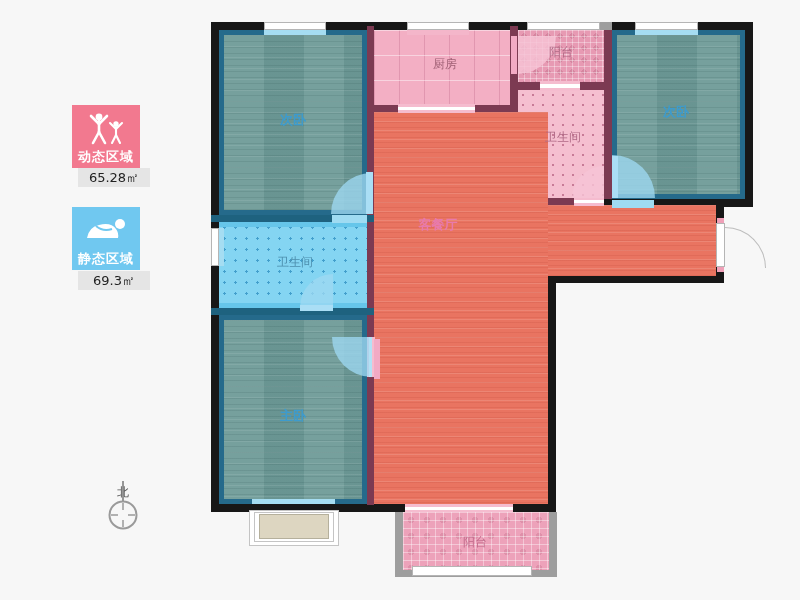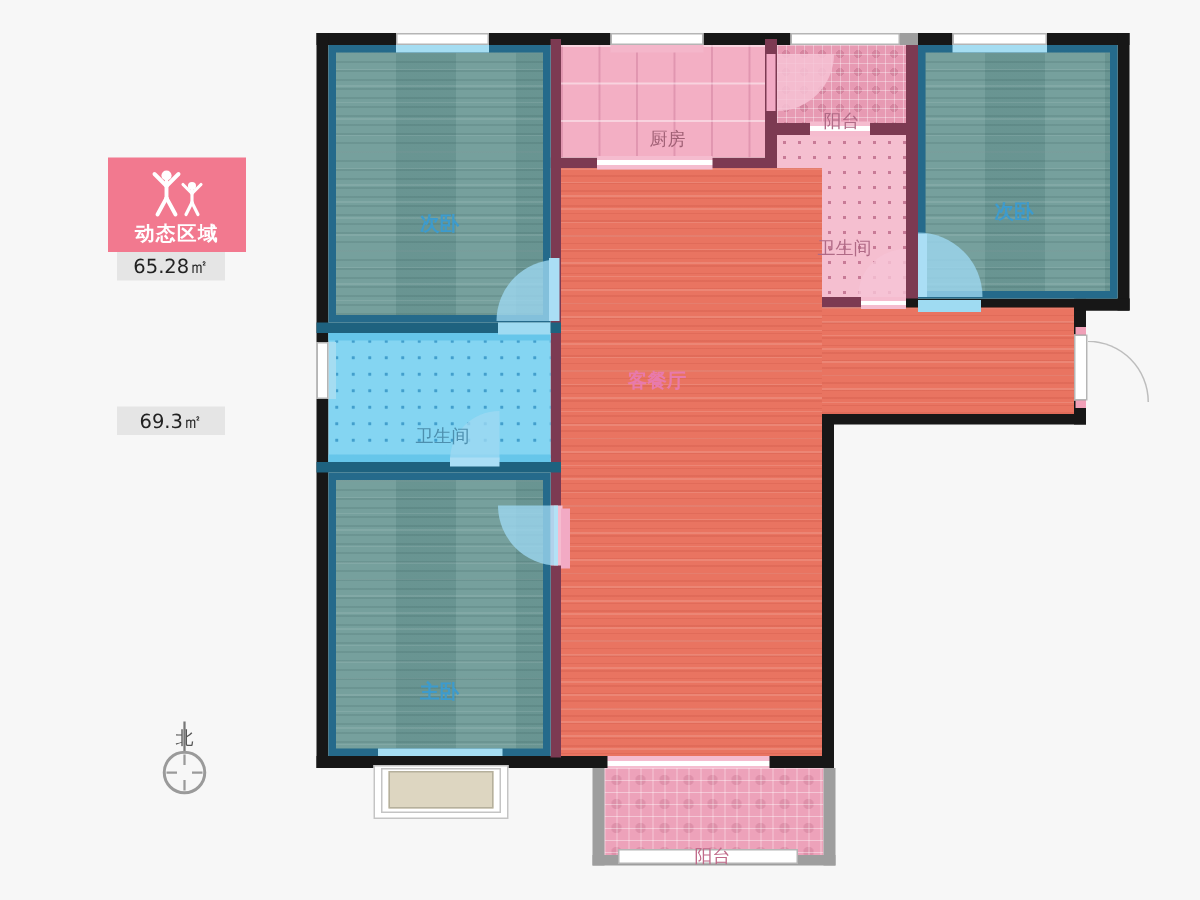--- a/index.html
+++ b/index.html
@@ -55,29 +55,29 @@
   .sill-pink{position:absolute;background:#f4b6ca;}
   .open-pink{position:absolute;background:linear-gradient(180deg,#f5bccf 0 30%,#ffffff 30% 65%,#f5bccf 65% 100%);}
   .open-pink-v{position:absolute;background:linear-gradient(90deg,#f5bccf 0 30%,#ffffff 30% 65%,#f5bccf 65% 100%);}
   .open-blue{position:absolute;background:#9fdbf2;}
   .arc{position:absolute;}
   .arc-blue{background:rgba(158,217,242,0.78);}
   .arc-pink{background:rgba(246,195,214,0.82);}
   .slab-blue{position:absolute;background:#aadef5;}
   .slab-pink{position:absolute;background:#f2aac4;}
   .grey{position:absolute;background:#9e9e9e;}
-  .rlabel{position:absolute;transform:translate(-50%,-50%);font-size:13px;white-space:nowrap;margin-top:29px;}
+  .rlabel{position:absolute;transform:translate(-50%,-50%);font-size:13px;white-space:nowrap;}
   .lbl-blue{color:#3d9bcd;font-weight:bold;}
   .lbl-kitchen{color:#a06075;}
   .lbl-pinkroom{color:#b06a86;}
   .lbl-living{color:#e87aab;font-weight:bold;}
   .lbl-bathblue{color:#4d8fae;}
   .lbl-balc{color:#c06a8a;}
   
-  .legend-box{position:absolute;width:92px;height:63px;display:flex;flex-direction:column;
+  .legend-box{position:absolute;width:68px;height:63px;display:flex;flex-direction:column;
     align-items:center;justify-content:flex-end;padding-bottom:5px;box-sizing:border-box;}
   .legend-box .txt{color:#ffffff;font-size:13px;font-weight:bold;letter-spacing:1px;line-height:1;}
   .legend-box svg{position:absolute;top:7px;left:50%;transform:translateX(-50%);}
   .legend-strip{position:absolute;width:72px;height:19px;background:#e5e5e5;
     display:flex;align-items:center;justify-content:center;font-size:13px;color:#222222;}
 </style>
 </head>
 <body>
 
 <div class="stage">
@@ -100,20 +100,28 @@
         <path d="M32 23 L28 31"></path>
           <path d="M32 23 L36 31"></path>
       </g>
     </svg>
     <span class="txt">动态区域</span>
   </div>
   <div class="legend-strip" style="left:78px;top:168px;">
     <span>65.28㎡</span>
   </div>
 
+  <div class="legend-box" style="left:72px;top:207px;background:#70c8f0;">
+    <svg width="46" height="30" viewBox="0 0 46 30">
+      <circle cx="37" cy="10" r="5" fill="#ffffff"></circle>
+      <path d="M4 24 Q6 13 16 11 Q28 8 33 15 Q36 19 35 24 Z" fill="#ffffff"></path>
+      <path d="M13 12 Q20 18 29 15" stroke="#70c8f0" stroke-width="2" fill="none"></path>
+    </svg>
+    <span class="txt">静态区域</span>
+  </div>
   <div class="legend-strip" style="left:78px;top:271px;">
     <span>69.3㎡</span>
   </div>
 
   <div class="wall" style="left:211px;top:22px;width:542px;height:8px;"></div>
   <div class="wall" style="left:211px;top:22px;width:8px;height:490px;"></div>
   <div class="wall" style="left:745px;top:22px;width:8px;height:185px;"></div>
   <div class="wall" style="left:717px;top:199px;width:36px;height:8px;"></div>
   <div class="wall" style="left:716px;top:199px;width:8px;height:84px;"></div>
   <div class="wall" style="left:548px;top:276px;width:176px;height:7px;"></div>
@@ -190,21 +198,21 @@
   <div class="abs" style="left:254px;top:512px;width:80px;height:30px;background:#ffffff;border:1px solid #c4c4c4;box-sizing:border-box;"></div>
   <div class="abs" style="left:259px;top:514px;width:70px;height:25px;background:#ddd6c1;border:1px solid #b5b09c;box-sizing:border-box;"></div>
 
   <span class="rlabel lbl-blue" style="left:293px;top:120px;">次卧</span>
   <span class="rlabel lbl-kitchen" style="left:445px;top:64px;font-size:12px;">厨房</span>
   <span class="rlabel lbl-pinkroom" style="left:561px;top:52px;font-size:12px;">阳台</span>
   <span class="rlabel lbl-pinkroom" style="left:563px;top:137px;font-size:12px;">卫生间</span>
   <span class="rlabel lbl-blue" style="left:676px;top:112px;">次卧</span>
   <span class="rlabel lbl-living" style="left:438px;top:225px;">客餐厅</span>
   <span class="rlabel lbl-bathblue" style="left:295px;top:262px;font-size:12px;">卫生间</span>
-  <span class="rlabel lbl-blue" style="left:293px;top:432px;">主卧</span>
+  <span class="rlabel lbl-blue" style="left:293px;top:416px;">主卧</span>
   <span class="rlabel lbl-balc" style="left:475px;top:542px;font-size:12px;">阳台</span>
 
   <svg class="abs" style="left:103px;top:478px;" width="40" height="56" viewBox="0 0 40 56">
     <line x1="20" y1="3" x2="20" y2="23" stroke="#777777" stroke-width="1.5"></line>
     <text x="20" y="18" text-anchor="middle" font-size="12" fill="#555555">北</text>
     <circle cx="20" cy="37" r="13.5" fill="none" stroke="#9a9a9a" stroke-width="2"></circle>
     <line x1="20" y1="25" x2="20" y2="32" stroke="#9a9a9a" stroke-width="1.5"></line>
     <line x1="20" y1="49" x2="20" y2="42" stroke="#9a9a9a" stroke-width="1.5"></line>
     <line x1="8" y1="37" x2="15" y2="37" stroke="#9a9a9a" stroke-width="1.5"></line>
     <line x1="32" y1="37" x2="25" y2="37" stroke="#9a9a9a" stroke-width="1.5"></line>

